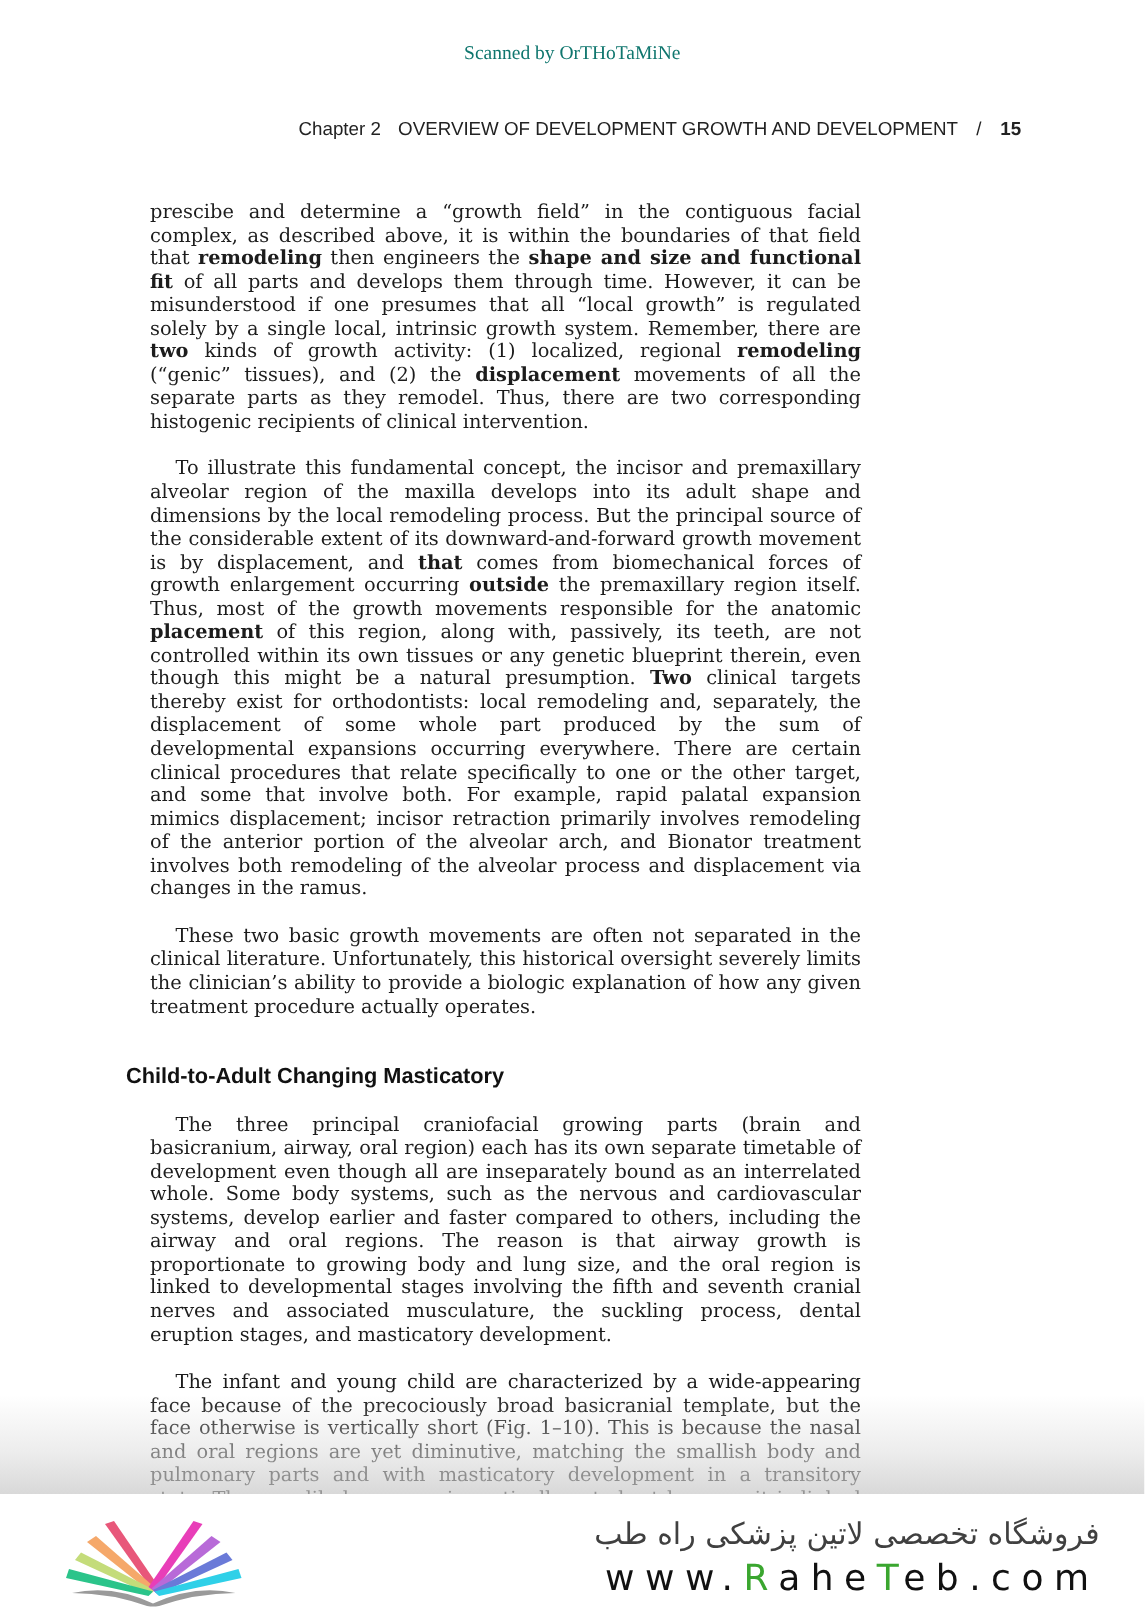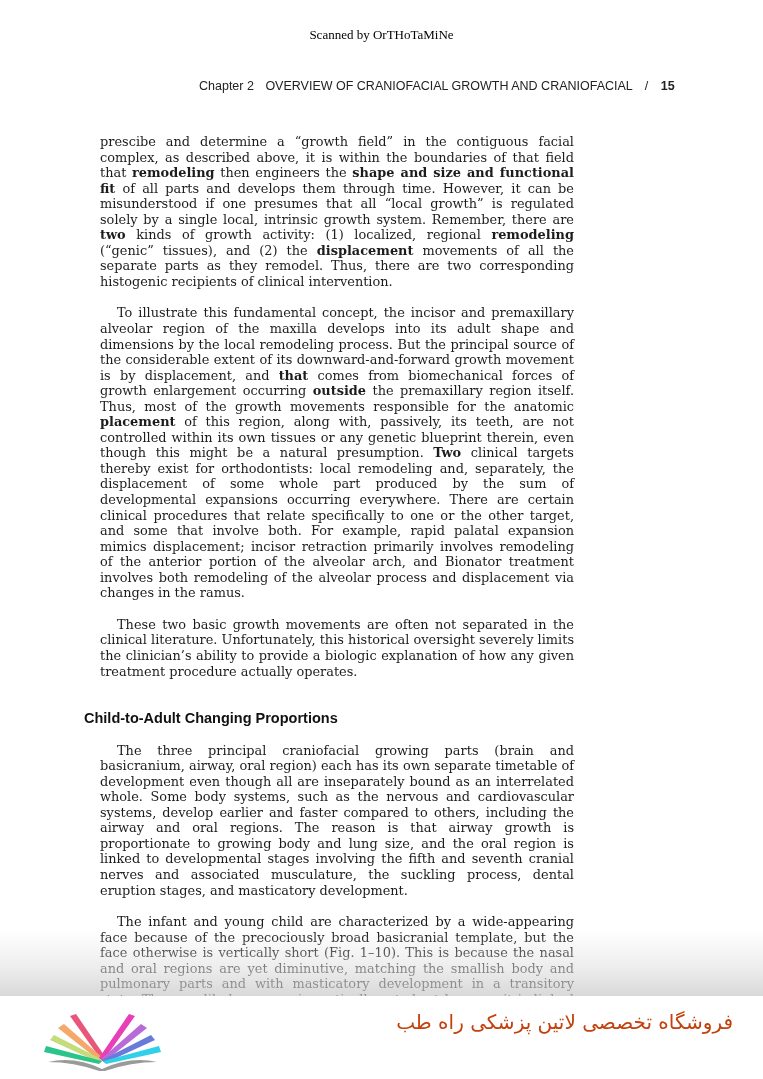--- a/index.html
+++ b/index.html
@@ -2,21 +2,21 @@
 <html><head>
   <meta charset="utf-8">
   <style>
     html, body { margin: 0; padding: 0; }
     body {
       width: 763px; height: 1079px; position: relative; overflow: hidden;
       background: #ffffff; color: #1e1e1e;
     }
     .scan-credit {
       position: absolute; top: 27px; left: 0; width: 763px; text-align: center;
-      font-family: "Liberation Serif", serif; font-size: 13px; color: #000000;
+      font-family: "Liberation Serif", serif; font-size: 13px; color: #0f766e;
     }
     .running-head {
       position: absolute; top: 79px; left: 199px; width: 490px;
       font-family: "Liberation Sans", sans-serif; font-size: 12.5px; color: #222;
       white-space: nowrap;
     }
     .running-head .sep { margin: 0 9px; }
     .running-head .num { font-weight: bold; }
     .page-body {
       position: absolute; top: 118px; left: 84px; width: 506px;
@@ -34,48 +34,48 @@
       position: absolute; left: 0; top: 930px; width: 763px; height: 66px;
       background: linear-gradient(to bottom, rgba(255,255,255,0) 0%, rgba(220,220,220,0.55) 60%, rgba(200,200,200,0.7) 100%);
       pointer-events: none;
     }
     .ad-footer {
       position: absolute; left: 0; top: 996px; width: 763px; height: 83px; background: #ffffff;
     }
     .ad-logo { position: absolute; left: 40px; top: 10px; width: 125px; height: 65px; }
     .ad-text-fa {
       position: absolute; right: 30px; top: 14px;
-      font-family: "DejaVu Sans", sans-serif; font-size: 20px; color: #c2410c; direction: rtl;
+      font-family: "DejaVu Sans", sans-serif; font-size: 20px; color: #404040; direction: rtl;
     }
     .ad-url {
       position: absolute; right: 30px; top: 42px;
       font-family: "DejaVu Sans", sans-serif; font-size: 24px; letter-spacing: 7px; color: #111;
     }
     .ad-url .green { color: #3aa62f; }
   </style>
 </head>
 <body>
 
 <div class="scan-credit">Scanned by OrTHoTaMiNe</div>
 
 <div class="running-head">
   <span>Chapter 2</span>
-  <span style="margin-left:8px">OVERVIEW OF CRANIOFACIAL GROWTH AND CRANIOFACIAL</span>
+  <span style="margin-left:8px">OVERVIEW OF DEVELOPMENT GROWTH AND DEVELOPMENT</span>
   <span class="sep">/</span>
   <span class="num">15</span>
 </div>
 
 <div class="page-body">
   <p><span>prescibe and determine a “growth field” in the contiguous facial complex, as described above, it is within the boundaries of that field that </span><b>remodeling</b><span> then engineers the </span><b>shape and size and functional fit</b><span> of all parts and develops them through time. However, it can be misunderstood if one presumes that all “local growth” is regulated solely by a single local, intrinsic growth system. Remember, there are </span><b>two</b><span> kinds of growth activity: (1) localized, regional </span><b>remodeling</b><span> (“genic” tissues), and (2) the </span><b>displacement</b><span> movements of all the separate parts as they remodel. Thus, there are two corresponding histogenic recipients of clinical intervention.</span></p>
 
   <p class="indent"><span>To illustrate this fundamental concept, the incisor and premaxillary alveolar region of the maxilla develops into its adult shape and dimensions by the local remodeling process. But the principal source of the considerable extent of its downward-and-forward growth movement is by displacement, and </span><b>that</b><span> comes from biomechanical forces of growth enlargement occurring </span><b>outside</b><span> the premaxillary region itself. Thus, most of the growth movements responsible for the anatomic </span><b>placement</b><span> of this region, along with, passively, its teeth, are not controlled within its own tissues or any genetic blueprint therein, even though this might be a natural presumption. </span><b>Two</b><span> clinical targets thereby exist for orthodontists: local remodeling and, separately, the displacement of some whole part produced by the sum of developmental expansions occurring everywhere. There are certain clinical procedures that relate specifically to one or the other target, and some that involve both. For example, rapid palatal expansion mimics displacement; incisor retraction primarily involves remodeling of the anterior portion of the alveolar arch, and Bionator treatment involves both remodeling of the alveolar process and displacement via changes in the ramus.</span></p>
 
   <p class="indent">These two basic growth movements are often not separated in the clinical literature. Unfortunately, this historical oversight severely limits the clinician’s ability to provide a biologic explanation of how any given treatment procedure actually operates.</p>
 
-  <p class="section-heading">Child-to-Adult Changing Proportions</p>
+  <p class="section-heading">Child-to-Adult Changing Masticatory</p>
 
   <p class="indent">The three principal craniofacial growing parts (brain and basicranium, airway, oral region) each has its own separate timetable of development even though all are inseparately bound as an interrelated whole. Some body systems, such as the nervous and cardiovascular systems, develop earlier and faster compared to others, including the airway and oral regions. The reason is that airway growth is proportionate to growing body and lung size, and the oral region is linked to developmental stages involving the fifth and seventh cranial nerves and associated musculature, the suckling process, dental eruption stages, and masticatory development.</p>
   <p class="indent">The infant and young child are characterized by a wide-appearing face because of the precociously broad basicranial template, but the face otherwise is vertically short (Fig. 1–10). This is because the nasal and oral regions are yet diminutive, matching the smallish body and pulmonary parts and with masticatory development in a transitory state. The mandibular ramus is vertically yet short because it is linked in developmental feedback with the shorter, later-maturing nasal and dental regions. Masticatory musculature is proportionately sized and shaped to progressively match increasing function and to interplay developmentally with the ramus.</p>
   <p class="indent">During later childhood and into adolescence, vertical nasal enlargement keeps pace with growing body and lung size, and dental and other oral components have approached adult sizes and configuration. The mandibular arch is lowered by increasing vertical ramus length. Overall, the early</p>
 </div>
 
 <div class="fade-band"></div>
 
 <div class="ad-footer">
   <svg class="ad-logo" viewBox="0 0 125 65">
@@ -83,13 +83,14 @@
     <path d="M61 56 L18 22 L24 18 L64 53 Z" fill="#f5a86a"></path>
     <path d="M60 57 L10 34 L14 29 L63 54 Z" fill="#c4dc7a"></path>
     <path d="M59 58 L4 46 L6 40 L62 55 Z" fill="#2bc48a"></path>
     <path d="M63 55 L95 10 L89 8 L59 52 Z" fill="#e83eb8"></path>
     <path d="M64 56 L107 22 L101 18 L61 53 Z" fill="#b86ad8"></path>
     <path d="M65 57 L115 34 L111 29 L62 54 Z" fill="#6a7ad8"></path>
     <path d="M66 58 L121 46 L119 40 L63 55 Z" fill="#2fd0e8"></path>
     <path d="M8 56 Q35 50 62 63 Q90 50 117 56 Q90 56 62 66 Q35 56 8 56 Z" fill="#9a9a9a"></path>
   </svg>
   <div class="ad-text-fa">فروشگاه تخصصی لاتین پزشکی  راه طب</div>
+  <div class="ad-url"><span>www.</span><span class="green">R</span><span>ahe</span><span class="green">T</span><span>eb.com</span></div>
 </div>
 
 </body></html>

